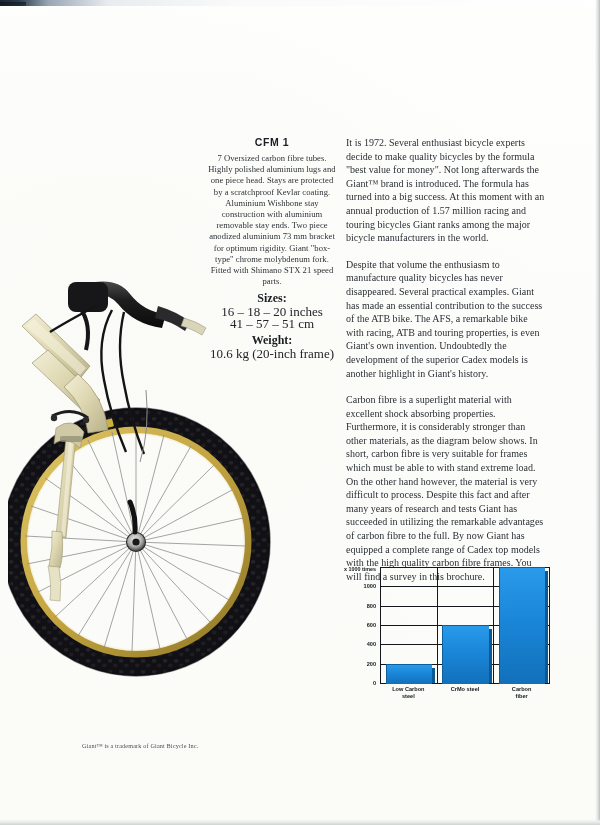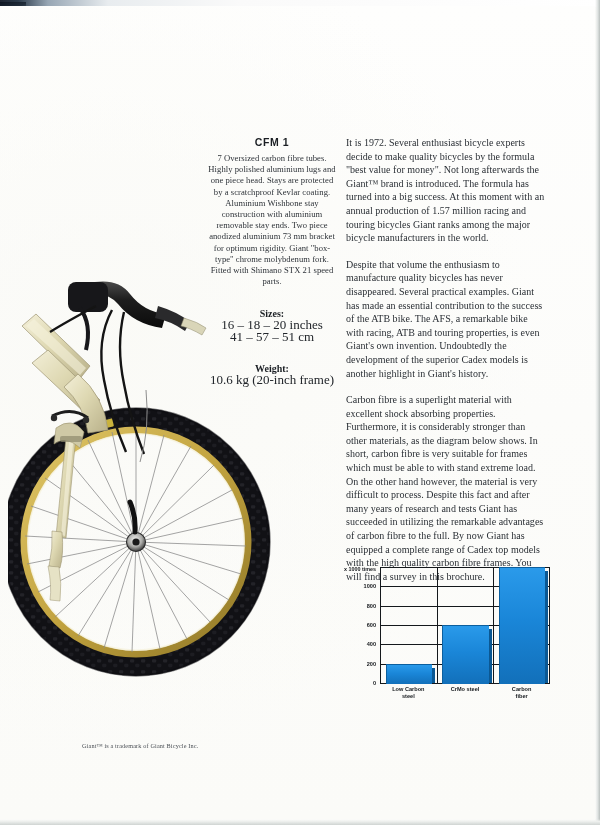--- a/index.html
+++ b/index.html
@@ -70,22 +70,22 @@
   }
   .spec-body {
     font-size: 8.6px;
     line-height: 11.2px;
     color: #2d3238;
     letter-spacing: 0.05px;
     text-align: center;
   }
   .spec-sub {
     font-weight: bold;
-    font-size: 10px;
-    margin-top: 21px;
+    font-size: 12px;
+    margin-top: 4px;
     color: #1b1f24;
   }
   .spec-line {
     font-size: 13px;
     line-height: 11.2px;
   }
 
   
   .text-col {
     position: absolute;

